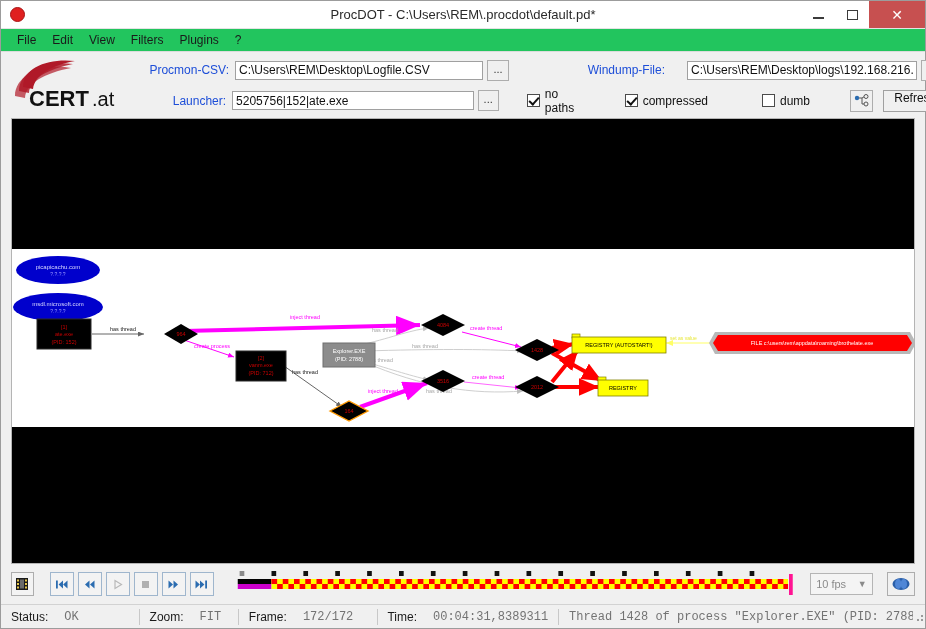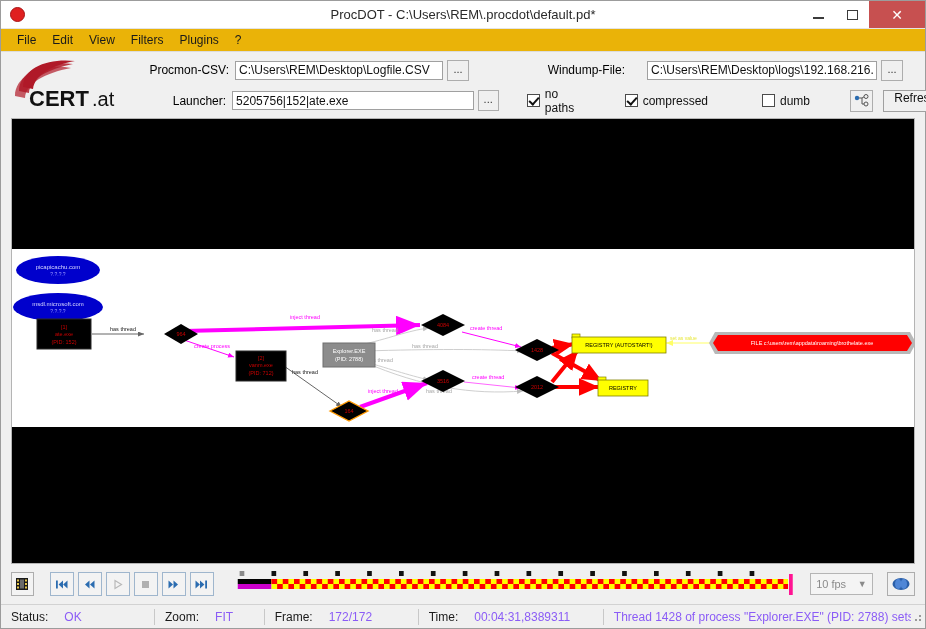--- a/index.html
+++ b/index.html
@@ -41,21 +41,21 @@
   .winbtn{
     width:34px;height:27px;display:flex;align-items:center;justify-content:center;
     color:#3b3b3b;font-size:12px;background:#ffffff;
   }
   .winbtn.close{background:#c75050;color:#ffffff;width:56px;font-size:14px;}
   .min-glyph{display:block;width:11px;height:2px;background:#3b3b3b;margin-top:6px;}
   .max-glyph{display:block;width:11px;height:10px;border:1px solid #3b3b3b;box-sizing:border-box;}
   
   .menubar{
     height:22px;min-height:22px;display:flex;align-items:center;
-    padding-left:8px;background:#eab308;
+    padding-left:8px;background:#22c55e;
     border-bottom:1px solid #dcdcdc;
   }
   .menu-item{
     padding:2px 8px;font-size:12px;color:#1a1a1a;cursor:default;
   }
   
   .toolbar{
     height:66px;min-height:66px;background:#f0f0f0;
     display:flex;align-items:center;position:relative;
     padding:0 6px;box-sizing:border-box;
@@ -64,21 +64,21 @@
     width:130px;height:56px;position:relative;margin-left:6px;margin-right:4px;
     flex:0 0 auto;
     text-align:right;
   }
   .logo svg{display:block;}
   .fields{
     flex:1 1 auto;display:flex;flex-direction:column;justify-content:center;
     gap:6px;height:100%;padding-top:4px;box-sizing:border-box;
   }
   .flabel{
-    font-size:12px;color:#000000;text-align:right;
+    font-size:12px;color:#1d4ed8;text-align:right;
     white-space:nowrap;
   }
   .ipt{
     border:1px solid #a0a0a0;background:#fff;height:19px;
     font-family:"Liberation Sans", sans-serif;font-size:12px;color:#111;
     padding:0 3px;box-sizing:border-box;outline:none;
   }
   .dots-btn{
     width:22px;height:21px;margin-left:4px;
     border:1px solid #adadad;background:#f0f0f0;
@@ -142,21 +142,21 @@
   }
   
   .statusbar{
     height:24px;min-height:24px;display:flex;align-items:center;
     border-top:1px solid #d2d2d2;background:#f0f0f0;
     font-size:12px;color:#1a1a1a;box-sizing:border-box;
   }
   .sb-cell{display:flex;align-items:center;height:100%;padding:0 10px;gap:16px;}
   .sb-sep{width:1px;height:16px;background:#c8c8c8;}
   .sb-key{color:#1a1a1a;}
-  .sb-val{color:#8b5cf6;}
+  .sb-val{color:#737373;font-family:Liberation Mono, monospace;}
   .sb-msg{flex:1 1 auto;overflow:hidden;white-space:nowrap;text-overflow:clip;}
   .grip{
     width:12px;height:12px;margin-left:auto;margin-right:3px;position:relative;
   }
   .grip i{position:absolute;width:2px;height:2px;background:#9a9a9a;display:block;}
 </style>
 </head>
 <body>
 
 <div class="window">
@@ -194,21 +194,21 @@
         <path d="M2 39 C2 17, 32 6, 58 11 C32 16, 13 26, 12 41 Z" fill="#b01a28" opacity="0.7"></path>
         <text x="16" y="49" font-family="Liberation Sans, sans-serif" font-size="22" font-weight="bold" fill="#111">CERT</text>
         <text x="79" y="49" font-family="Liberation Sans, sans-serif" font-size="20" fill="#111">.at</text>
       </svg>
     </div>
 
     <div class="fields">
 
       <div class="row1">
         <div class="flabel" style="width:82px;margin-right:6px;">Procmon-CSV:</div>
-        <input class="ipt" style="width: 208px;" value="C:\Users\REM\Desktop\Logfile.CSV">
+        <input class="ipt" style="width: 248px;" value="C:\Users\REM\Desktop\Logfile.CSV">
         <div class="dots-btn">...</div>
 
         <div class="flabel" style="width:98px;margin-left:58px;margin-right:22px;">Windump-File:</div>
         <input class="ipt" style="width: 230px;" value="C:\Users\REM\Desktop\logs\192.168.216.12">
         <div class="dots-btn">...</div>
       </div>
 
       <div class="row2">
         <div class="flabel" style="width:82px;margin-right:6px;">Launcher:</div>
         <input class="ipt" style="width: 250px;" value="5205756|152|ate.exe">

